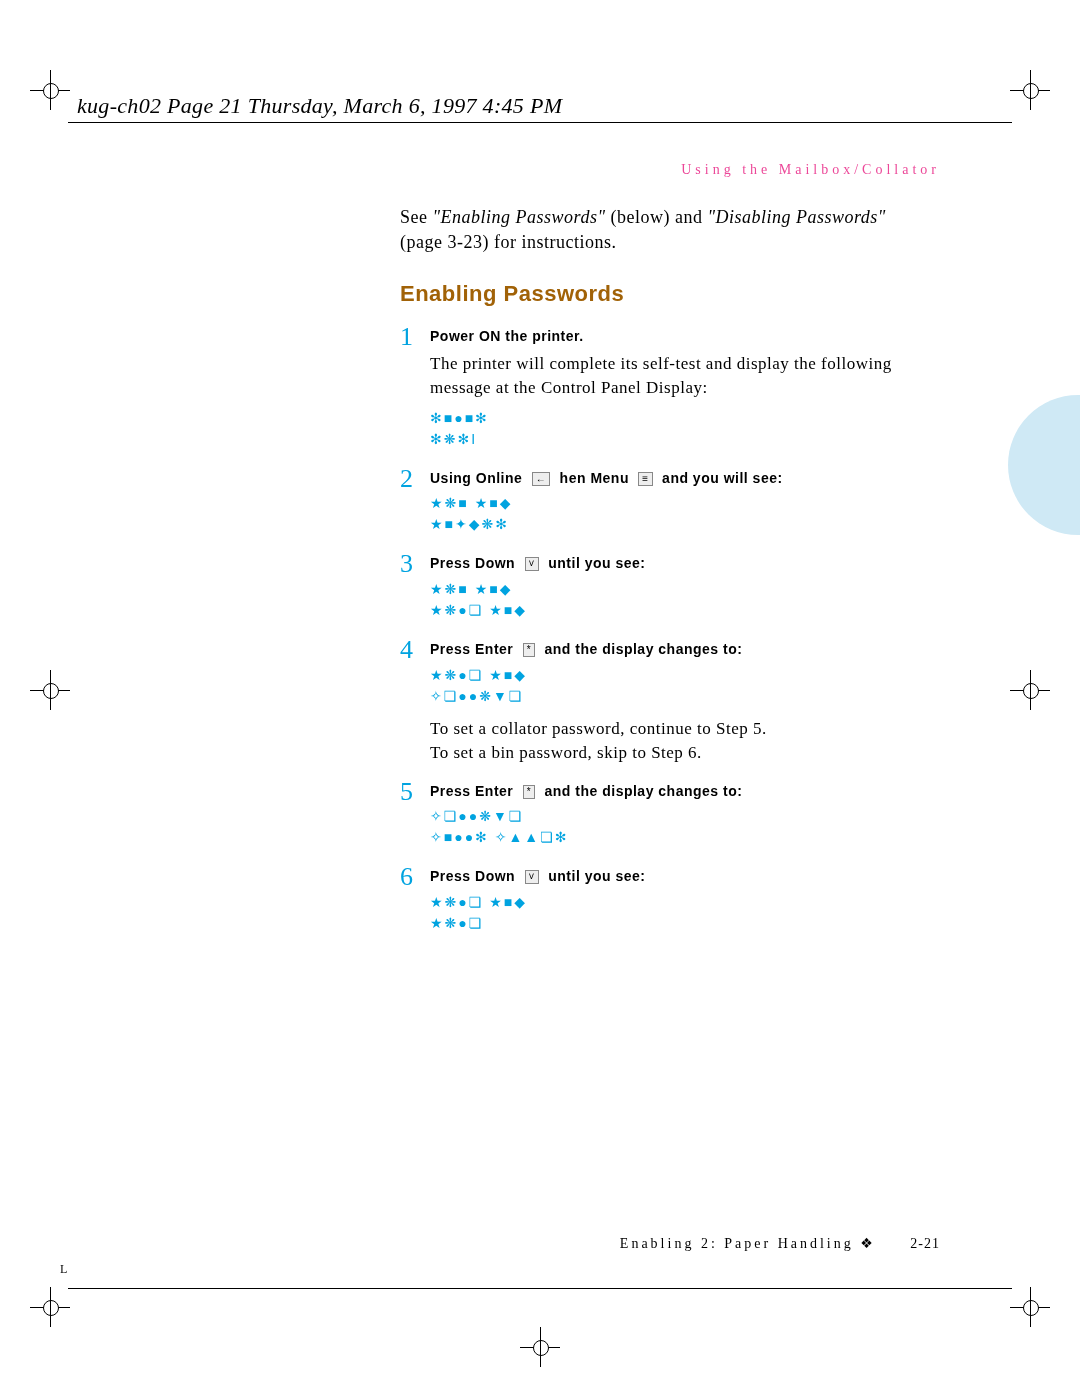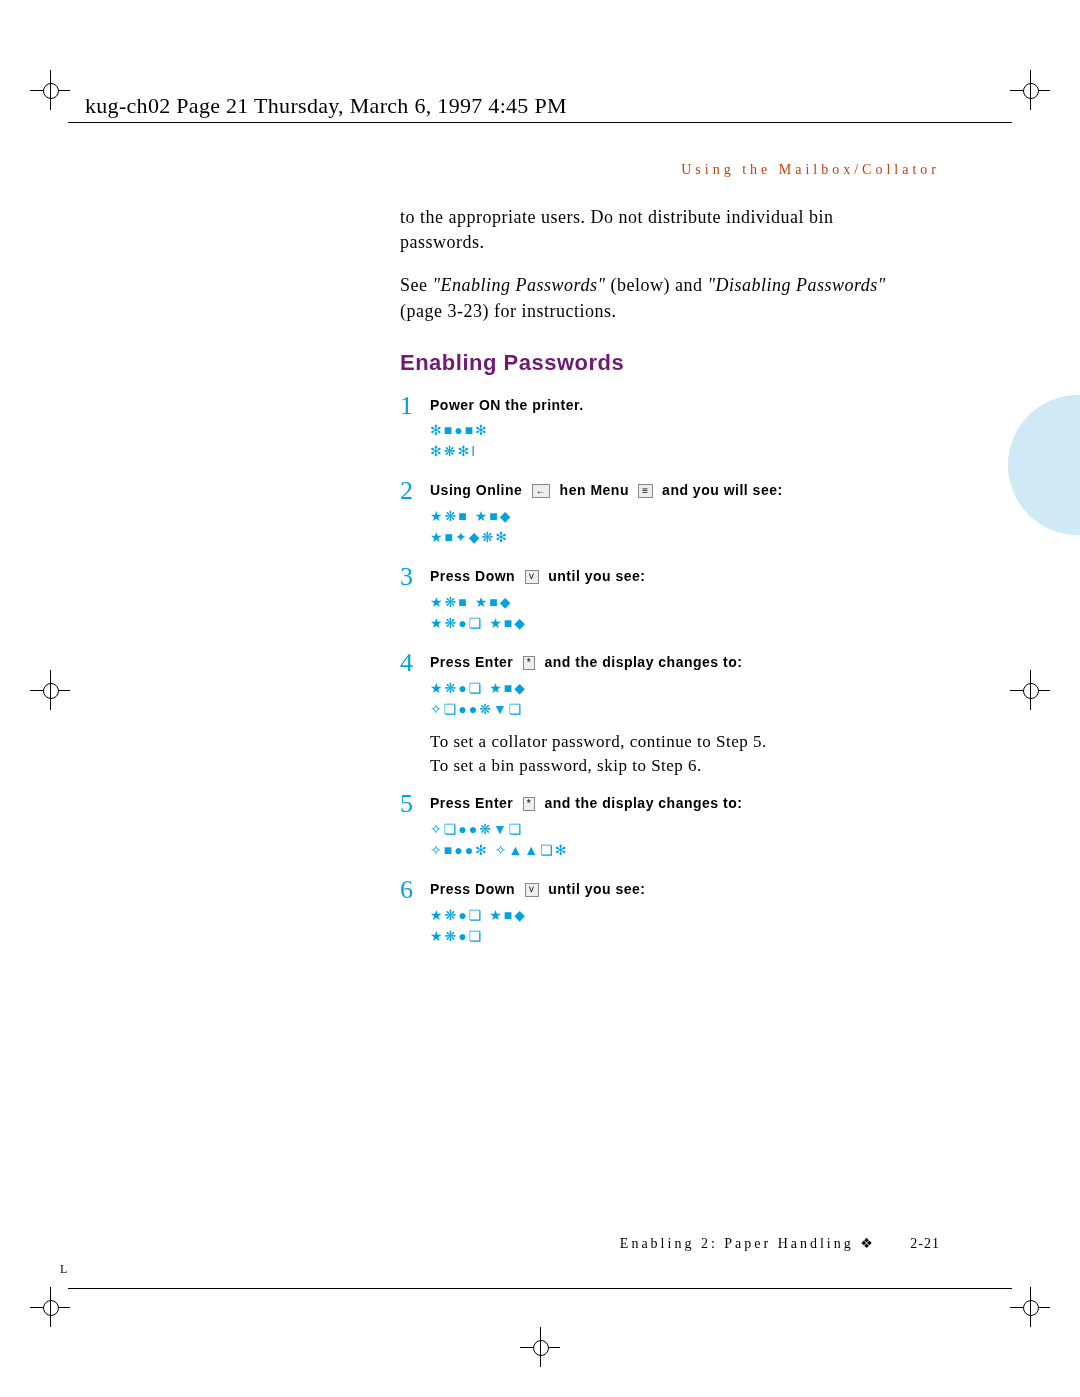--- a/index.html
+++ b/index.html
@@ -43,43 +43,44 @@
   .side-reg::before { content:''; position:absolute; width:40px; height:1px; background:#000; top:20px; left:0; }
   .side-reg::after { content:''; position:absolute; width:1px; height:40px; background:#000; top:0; left:20px; }
   .side-reg .crop-circle { top:13px; left:13px; }
   .side-reg.left { left: 30px; top: 670px; }
   .side-reg.right { right: 30px; top: 670px; }
   .side-reg.bottom { left: 520px; bottom: 30px; }
 
   .header-line {
     position: absolute;
     top: 93px;
-    left: 85px;
+    left: 77px;
     font-family: 'Times New Roman', serif;
     font-size: 22px;
     letter-spacing: 0.3px;
+    font-style: italic;
   }
   .top-rule {
     position: absolute;
     top: 122px; left: 68px; right: 68px;
     border-top: 1px solid #000;
   }
   .bottom-rule {
     position: absolute;
     bottom: 108px; left: 68px; right: 68px;
     border-top: 1px solid #000;
   }
 
   .running-head {
     position: absolute;
     top: 162px;
     right: 140px;
     font-size: 14px;
     letter-spacing: 4px;
-    color: #c2410c;
+    color: #ec4899;
   }
   .tab-blob {
     position: absolute;
     right: 0;
     top: 395px;
     width: 72px;
     height: 140px;
     background: #cfe9f5;
     border-top-left-radius: 70px 70px;
     border-bottom-left-radius: 70px 70px;
@@ -89,21 +90,21 @@
     top: 205px;
     left: 400px;
     width: 520px;
     font-size: 18px;
     line-height: 1.4;
     letter-spacing: 0.5px;
   }
   .para { margin-bottom: 18px; }
   .italic { font-style: italic; }
   .section-title {
-    color: #701a75;
+    color: #a16207;
     font-family: Arial, Helvetica, sans-serif;
     font-weight: bold;
     font-size: 22px;
     margin-top: 24px;
     margin-bottom: 10px;
   }
   .steps {
     margin-top: 14px;
   }
   .step {
@@ -200,35 +201,35 @@
 
 <div class="header-line">kug-ch02  Page 21  Thursday, March 6, 1997  4:45 PM</div>
 <div class="top-rule"></div>
 
 <div class="running-head">Using the Mailbox/Collator</div>
 
 <div class="tab-blob"></div>
 
 <div class="content">
 
-  <div class="para">to the appropriate users. Do not distribute individual bin passwords.</div>
 
   <div class="para">
     <span>See </span><span class="italic">"Enabling Passwords"</span><span> (below) and </span><span class="italic">"Disabling Passwords"</span><span> (page 3-23) for instructions.</span>
   </div>
 
   <div class="section-title">Enabling Passwords</div>
 
 
   <div class="steps">
 
     <div class="step">
       <div class="step-num">1</div>
       <div class="step-body">
         <span class="bold-ital">Power ON the printer.</span>
+        <p>The printer will complete its self-test and display the following message at the Control Panel Display:</p>
         <div class="display-code" style="white-space: pre-line;">✻■●■✻
 ✻❋✻I</div>
       </div>
     </div>
 
     <div class="step">
       <div class="step-num">2</div>
       <div class="step-body">
         <span class="bold-ital">Using Online </span><span class="key">←</span><span class="bold-ital"> hen Menu </span><span class="key">≡</span><span class="bold-ital"> and you will see:</span>
         <div class="display-code" style="white-space: pre-line;">★❋■ ★■◆

